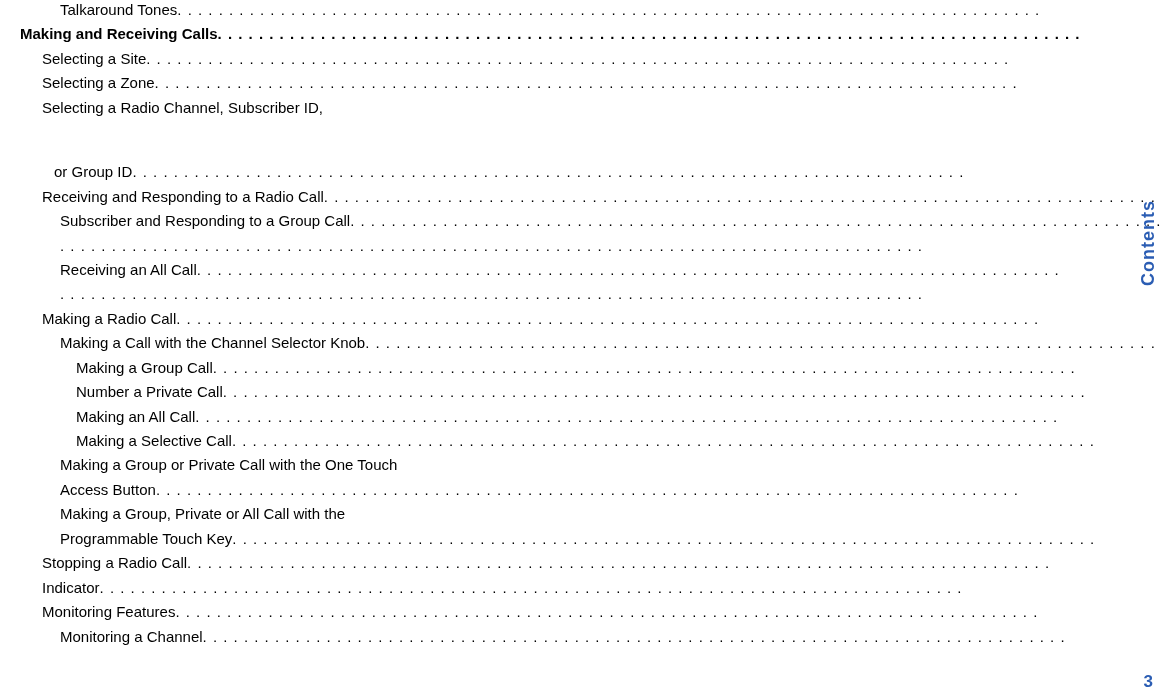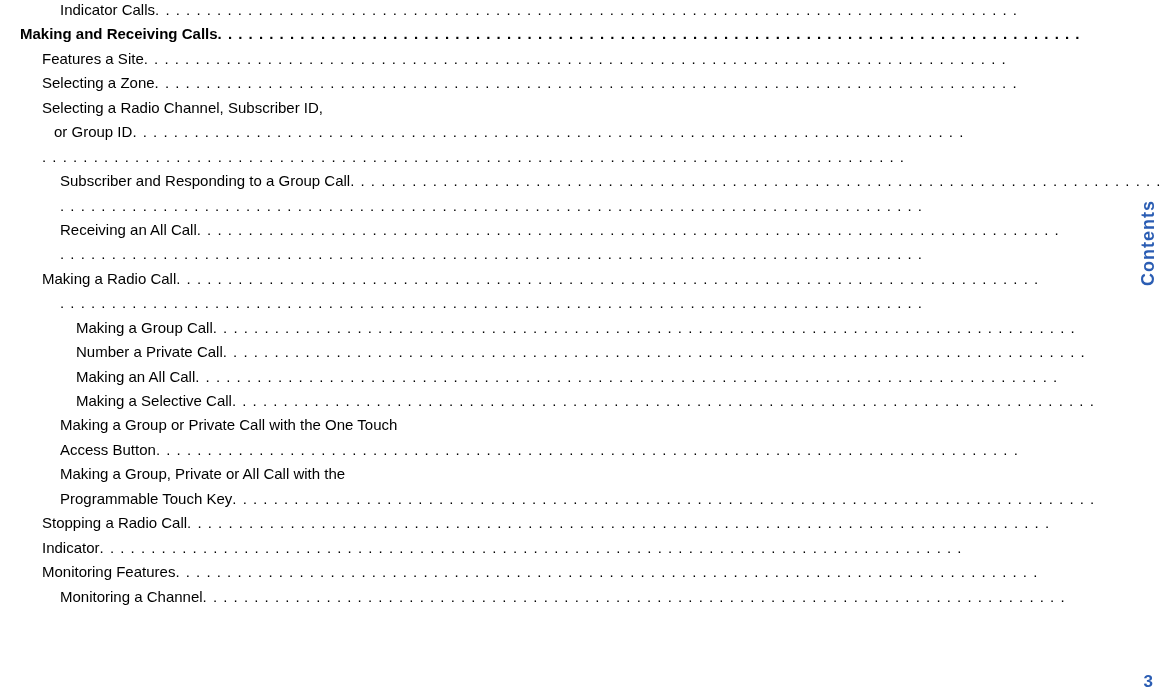--- a/index.html
+++ b/index.html
@@ -68,55 +68,56 @@
   .l1 { padding-left: 22px; }
   .l2 { padding-left: 40px; }
   .l3 { padding-left: 56px; }
   .cont-line {
     padding-left: 34px;
     display:flex;
     align-items:baseline;
     white-space:nowrap;
     line-height:1.35;
   }
-  .cont-line .txt { flex:0 0 auto; }
+  .cont-line .txt { flex:0 0 auto;margin-top:40px; }
   .cont-line .dots { flex:1 1 auto; overflow:hidden; letter-spacing:1px;}
   .cont-line .dots::after{
     content: " . . . . . . . . . . . . . . . . . . . . . . . . . . . . . . . . . . . . . . . . . . . . . . . . . . . . . . . . . . . . . . . . . . . . . . . . . . . . . . . . .";
   }
 </style>
 </head>
 <body>
 
 <div class="columns">
   <div class="col" id="col1">
       <div class="toc-line l2">
-        <span class="txt">Indicator Calls </span>
+        <span class="txt">Talkaround Tones </span>
         <span class="dots"></span>
       </div>
       <div class="toc-line l0">
         <span class="txt">Making and Receiving Calls </span>
         <span class="dots"></span>
       </div>
       <div class="toc-line l1">
-        <span class="txt">Features a Site </span>
+        <span class="txt">Selecting a Site </span>
         <span class="dots"></span>
       </div>
       <div class="toc-line l1">
         <span class="txt">Selecting a Zone </span>
         <span class="dots"></span>
       </div>
       <div class="toc-line l1">
         <span class="txt">Selecting a Radio Channel, Subscriber ID, </span>
       </div>
       <div class="cont-line">
         <span class="txt">or Group ID </span>
         <span class="dots"></span>
       </div>
       <div class="toc-line l1">
+        <span class="txt">Receiving and Responding to a Radio Call </span>
         <span class="dots"></span>
       </div>
       <div class="toc-line l2">
         <span class="txt">Subscriber and Responding to a Group Call </span>
         <span class="dots"></span>
       </div>
       <div class="toc-line l2">
         <span class="dots"></span>
       </div>
       <div class="toc-line l2">
@@ -124,20 +125,21 @@
         <span class="dots"></span>
       </div>
       <div class="toc-line l2">
         <span class="dots"></span>
       </div>
       <div class="toc-line l1">
         <span class="txt">Making a Radio Call </span>
         <span class="dots"></span>
       </div>
       <div class="toc-line l2">
+        <span class="txt">Making a Call with the Channel Selector Knob </span>
         <span class="dots"></span>
       </div>
       <div class="toc-line l3">
         <span class="txt">Making a Group Call </span>
         <span class="dots"></span>
       </div>
       <div class="toc-line l3">
         <span class="txt">Number a Private Call </span>
         <span class="dots"></span>
       </div>

